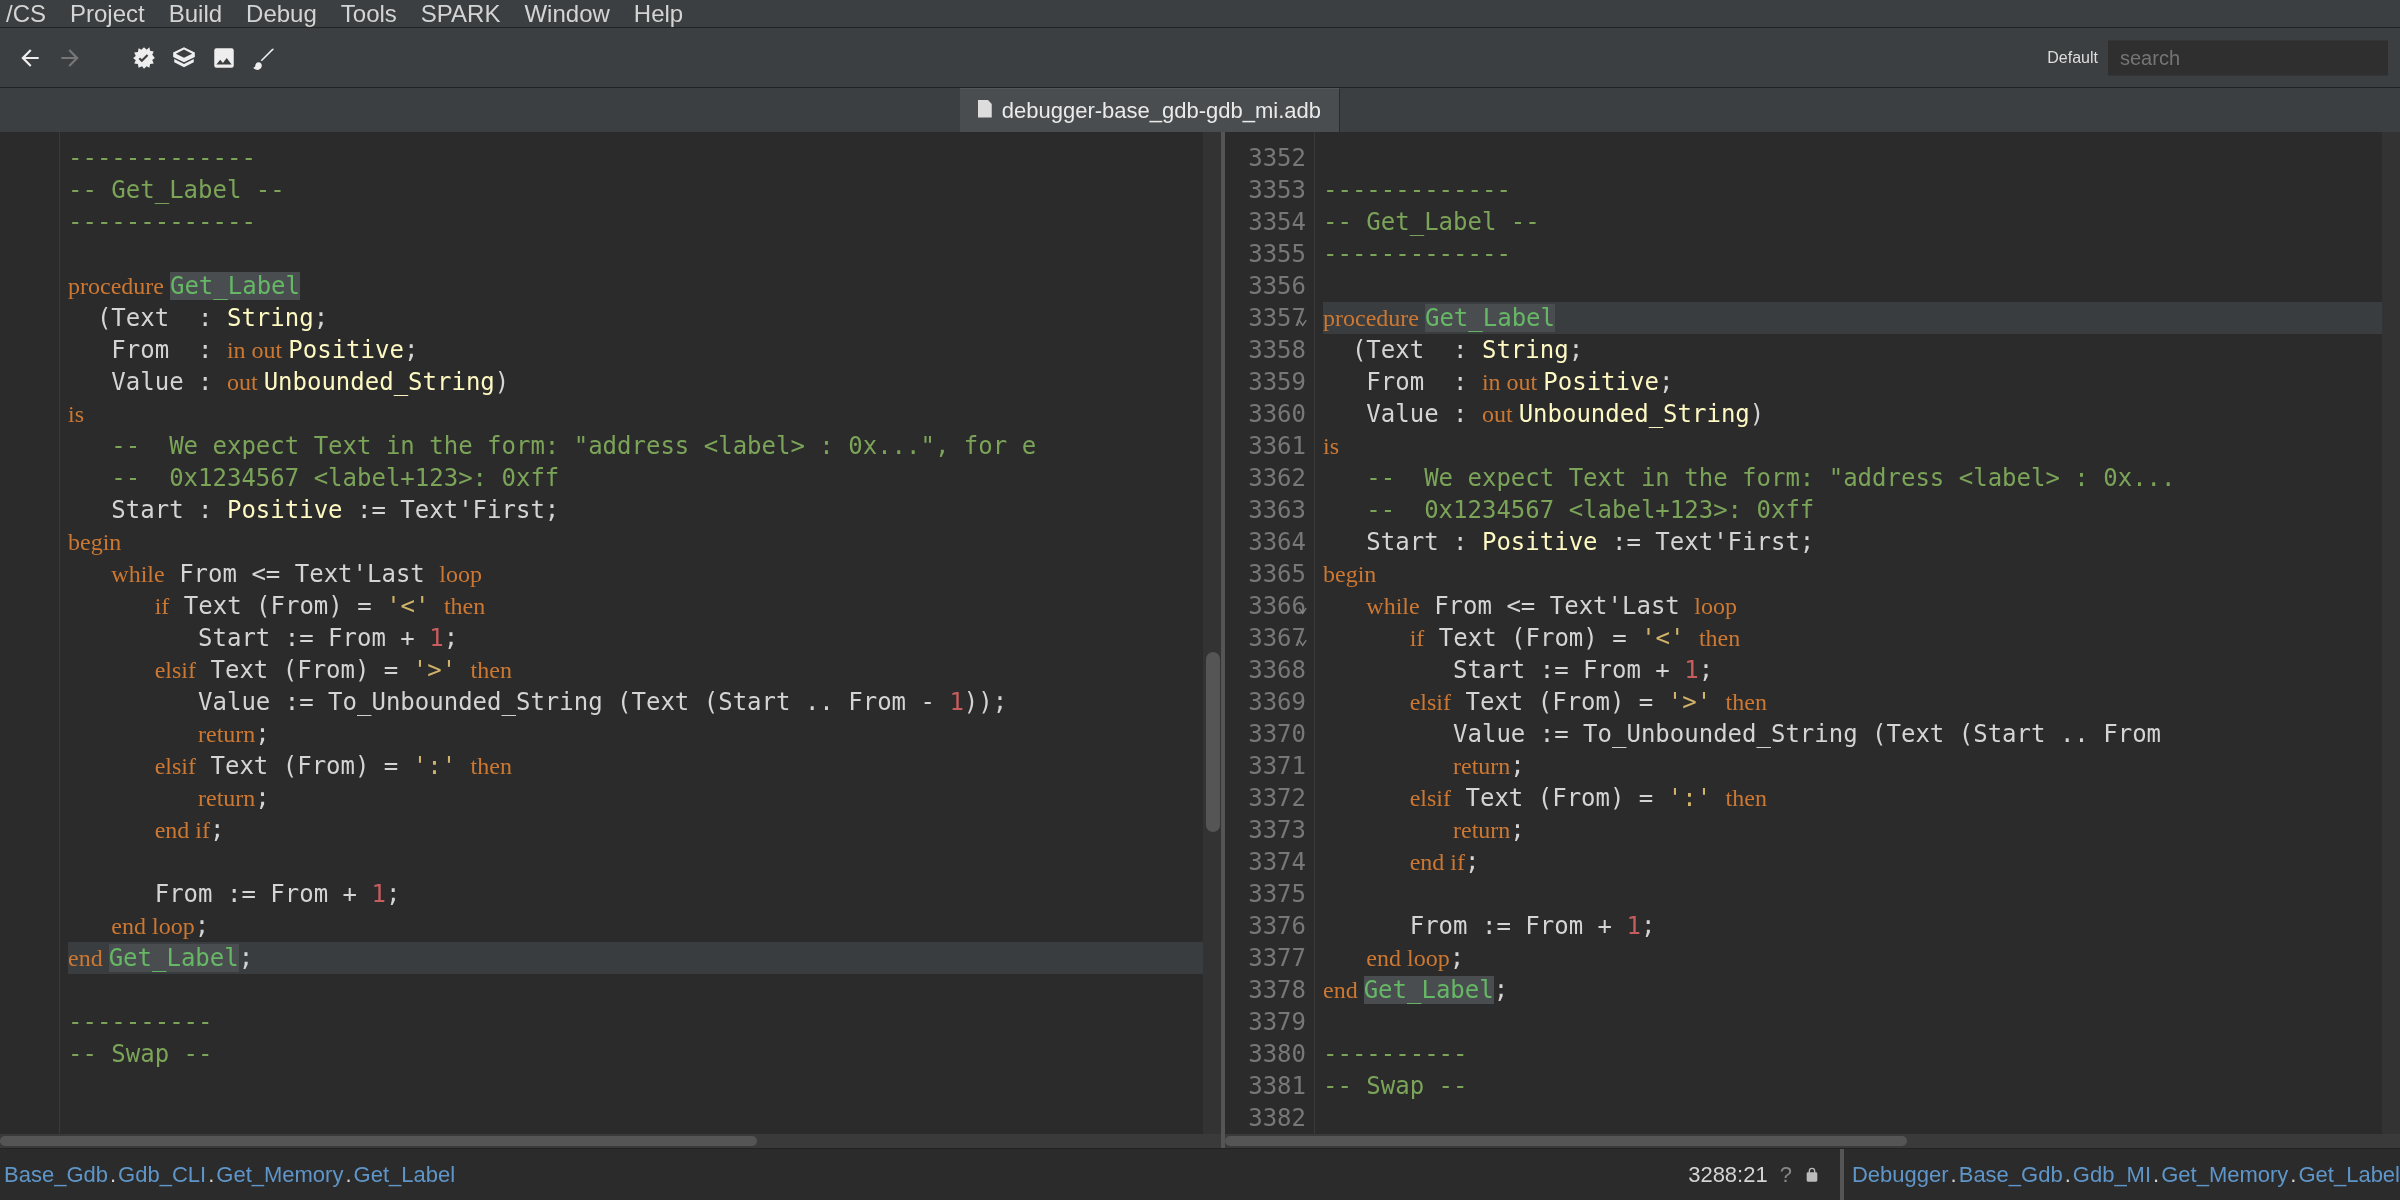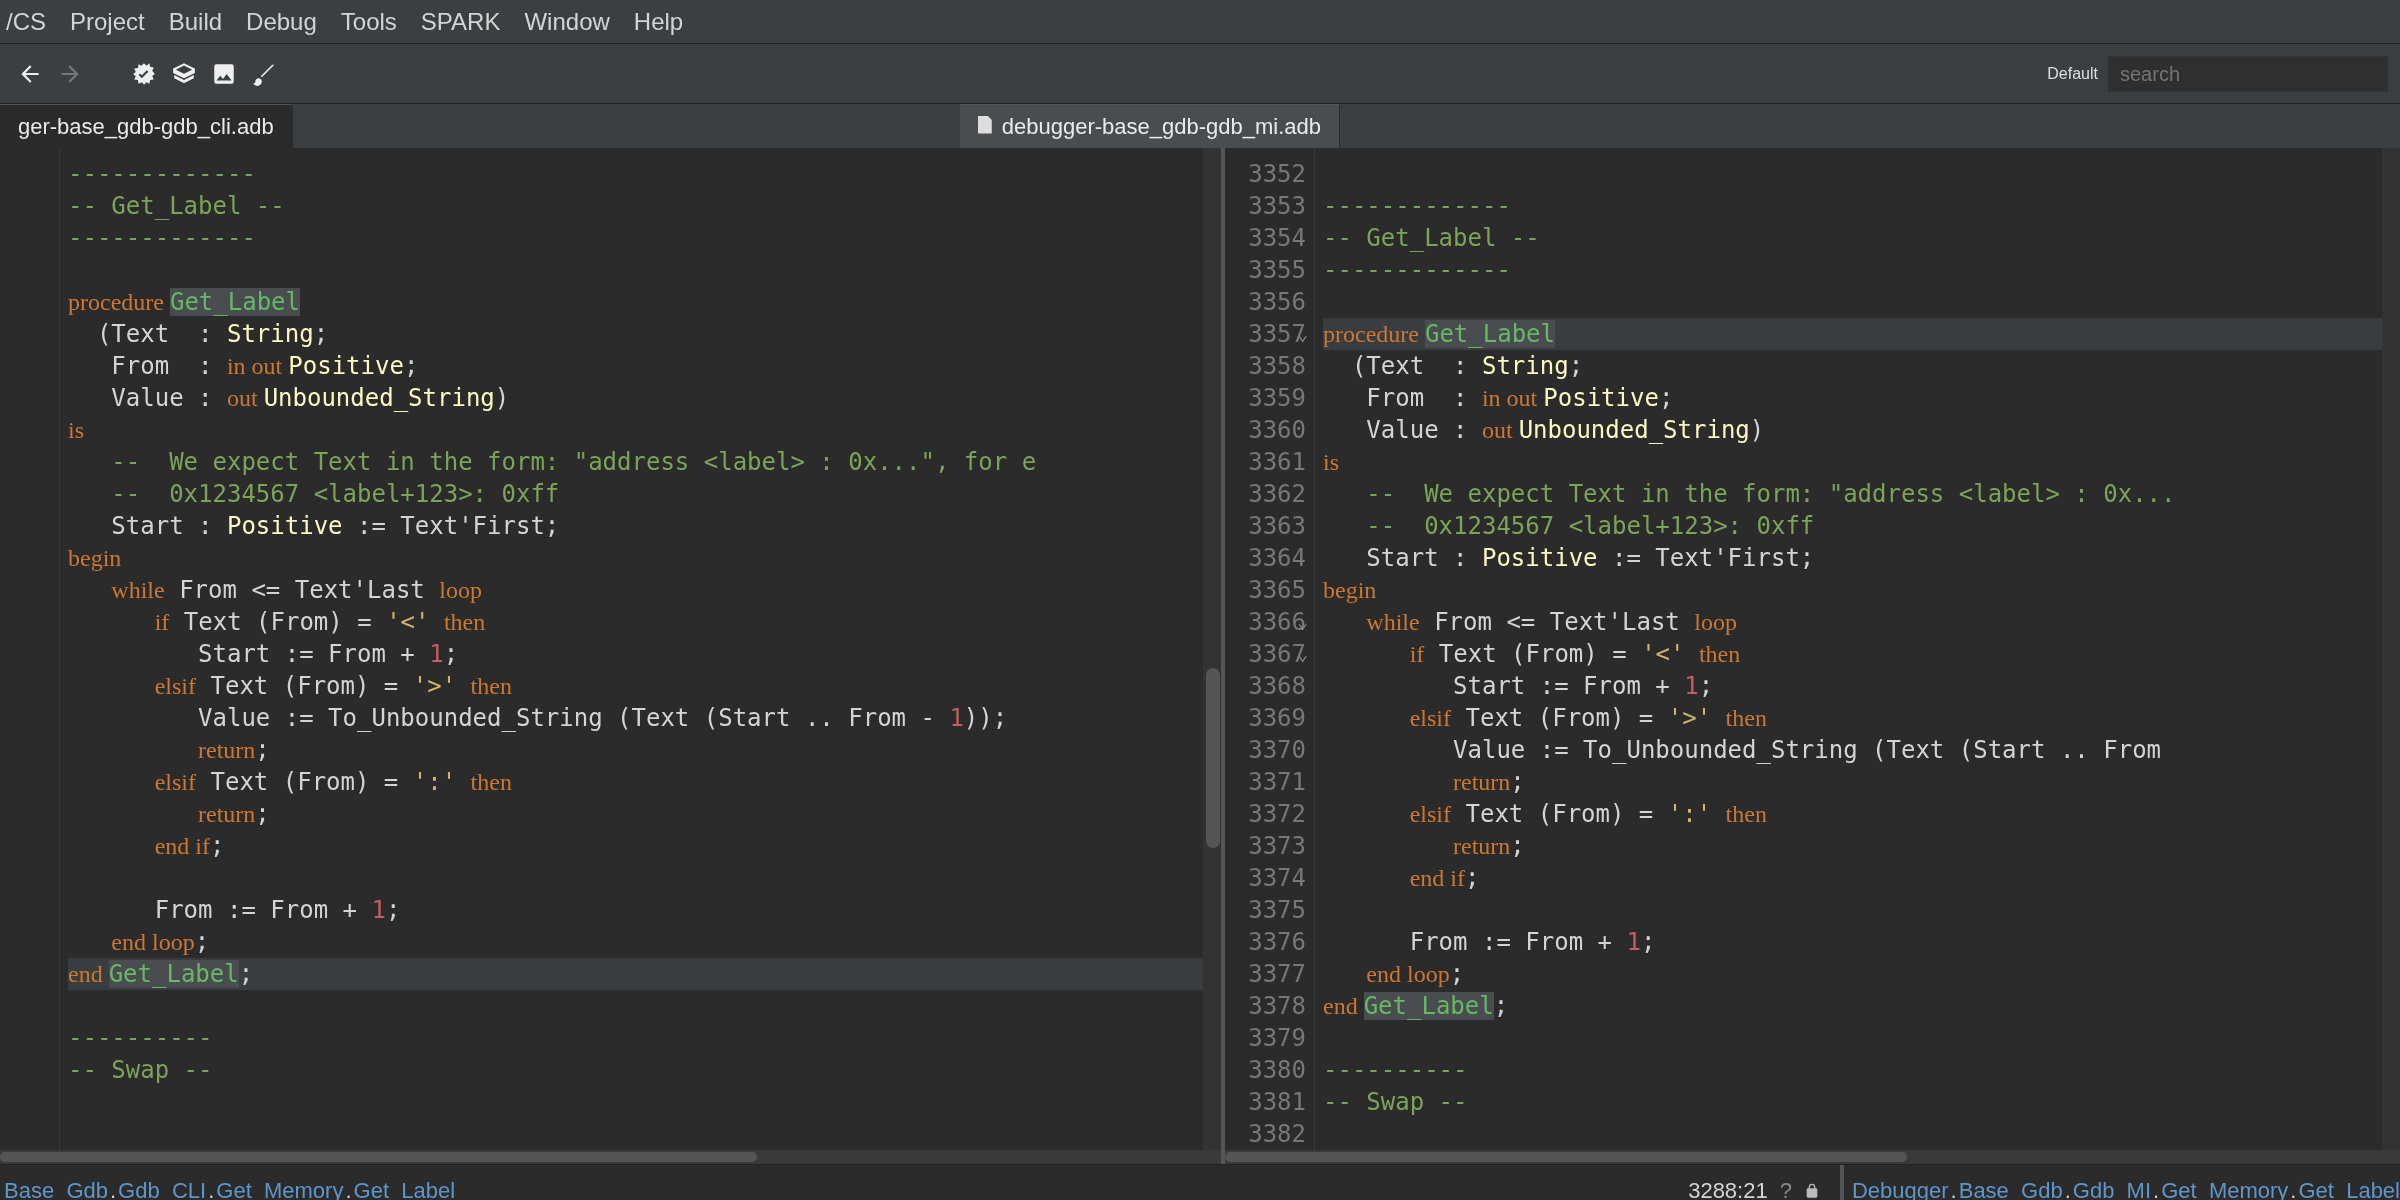--- a/index.html
+++ b/index.html
@@ -10,21 +10,21 @@
     overflow: hidden;
     width: 2400px;
     height: 1200px;
   }
 
   
   .menubar {
     background: #3c3f41;
     display: flex;
     align-items: center;
-    height: 44px;
+    height: 28px;
     gap: 24px;
     padding: 0 6px;
     border-bottom: 1px solid #222;
   }
   .menu-item {
     color: #d4d4d4;
     font-size: 24px;
     cursor: pointer;
   }
 
@@ -251,23 +251,20 @@
         <path fill="currentColor" d="M7 16c-1.7 0-3 1.3-3 3 0 1.3-1.2 2-2 2 1 1.3 2.7 2 4 2 2.2 0 4-1.8 4-4 0-1.7-1.3-3-3-3zm13.7-12.3c-.4-.4-1-.4-1.4 0L9 14l1 1L20.7 4.3c.4-.4.4-1 0-1.4z"></path>
       </svg>
   </div>
   <div class="toolbar-right">
     <span class="lbl">Default</span>
     <input class="search-box" placeholder="search" style="">
   </div>
 </div>
 
 <div class="tabrow">
-  <div class="tab active">
-    <span>ger-base_gdb-gdb_cli.adb</span>
-  </div>
   <div class="spacer"></div>
   <div class="tab" style="flex:0 0 auto">
     <span class="doc-icon"></span>
     <span>debugger-base_gdb-gdb_mi.adb</span>
   </div>
   <div style="flex:0 0 1060px"></div>
 </div>
 
 <div class="split">
 

